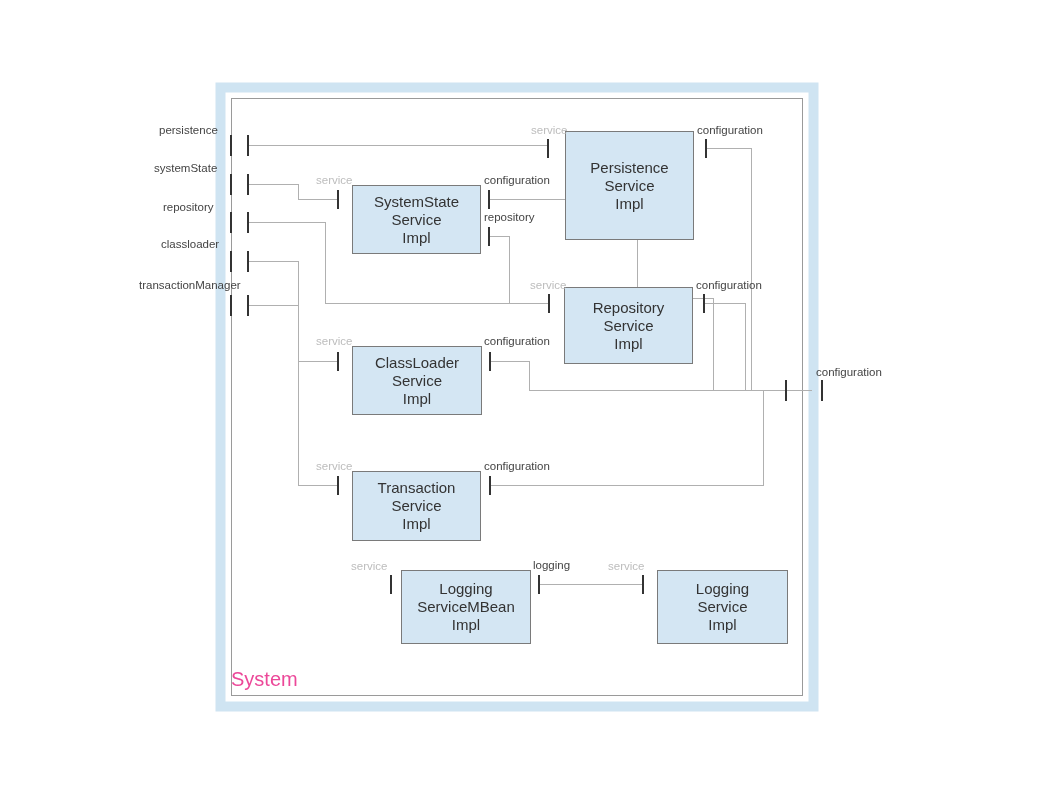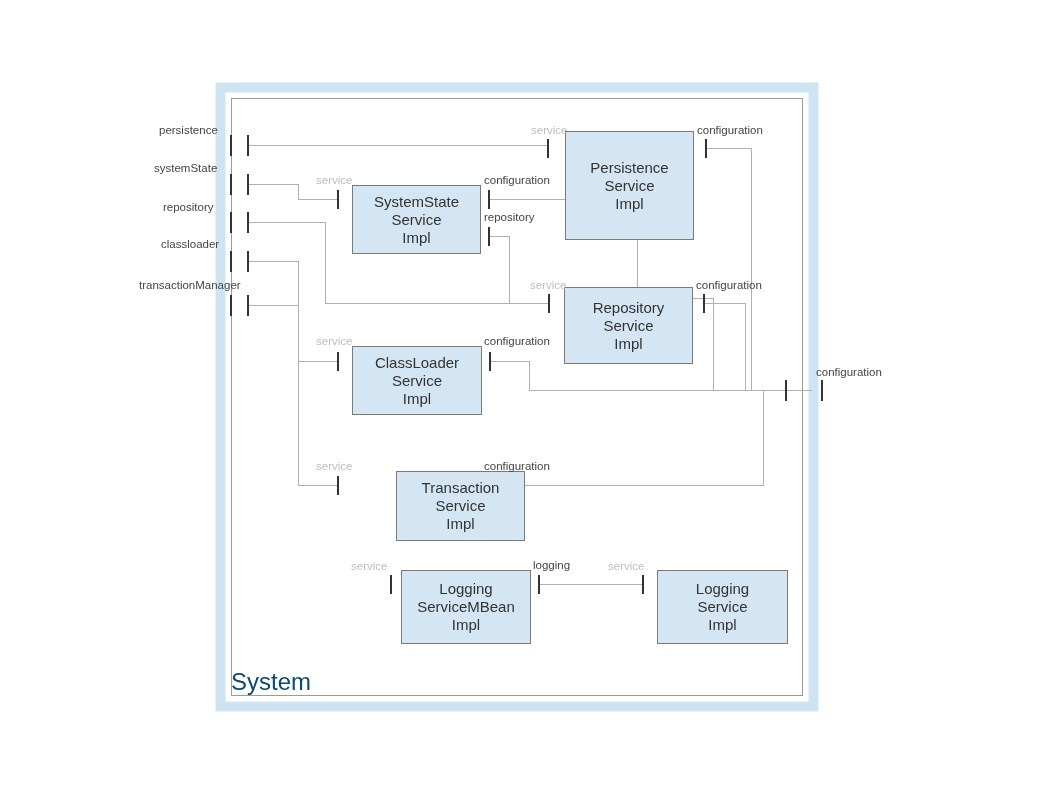--- a/index.html
+++ b/index.html
@@ -50,22 +50,22 @@
   }
   .port-label.muted {
     color: #bdbdbd;
   }
   .port-label.boundary {
     color: #444444;
     font-size: 11.5px;
   }
   .sys-title {
     position: absolute;
-    font-size: 24px;
-    color: #0c4a6e;
+    font-size: 20px;
+    color: #ec4899;
     white-space: nowrap;
   }
 </style>
 </head>
 <body>
 
 <div id="canvas">
 
   <svg id="diagram-svg" viewBox="0 0 1058 794" xmlns="http://www.w3.org/2000/svg">
 
@@ -139,21 +139,21 @@
 Service
 Impl</div>
   </div>
 
   <div class="comp-box" style="left:352px; top:346px; width:130px; height:69px;">
     <div class="comp-label">ClassLoader
 Service
 Impl</div>
   </div>
 
-  <div class="comp-box" style="left:352px; top:471px; width:129px; height:70px;margin-left:44px;">
+  <div class="comp-box" style="left:352px; top:471px; width:129px; height:70px;">
     <div class="comp-label">Transaction
 Service
 Impl</div>
   </div>
 
   <div class="comp-box" style="left:401px; top:570px; width:130px; height:74px;">
     <div class="comp-label">Logging
 ServiceMBean
 Impl</div>
   </div>

